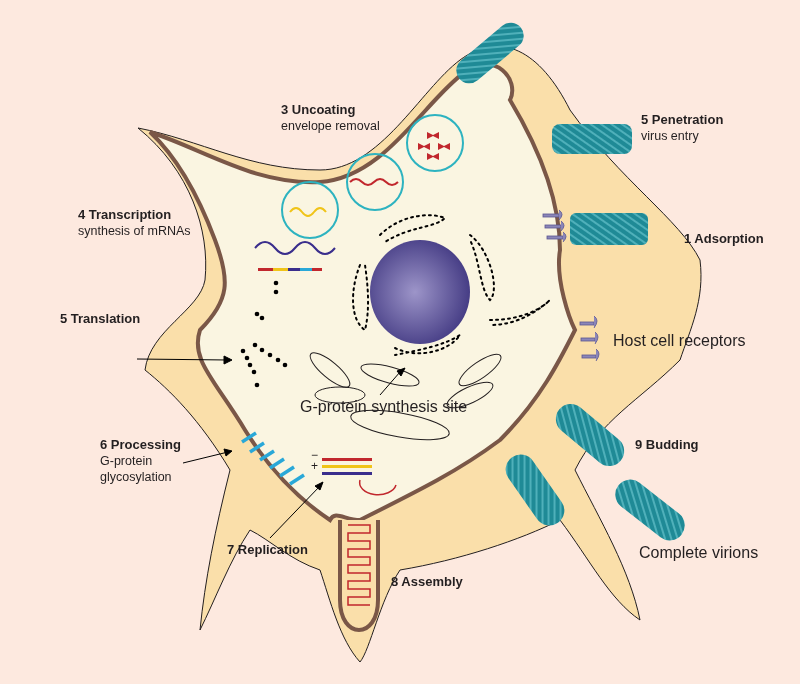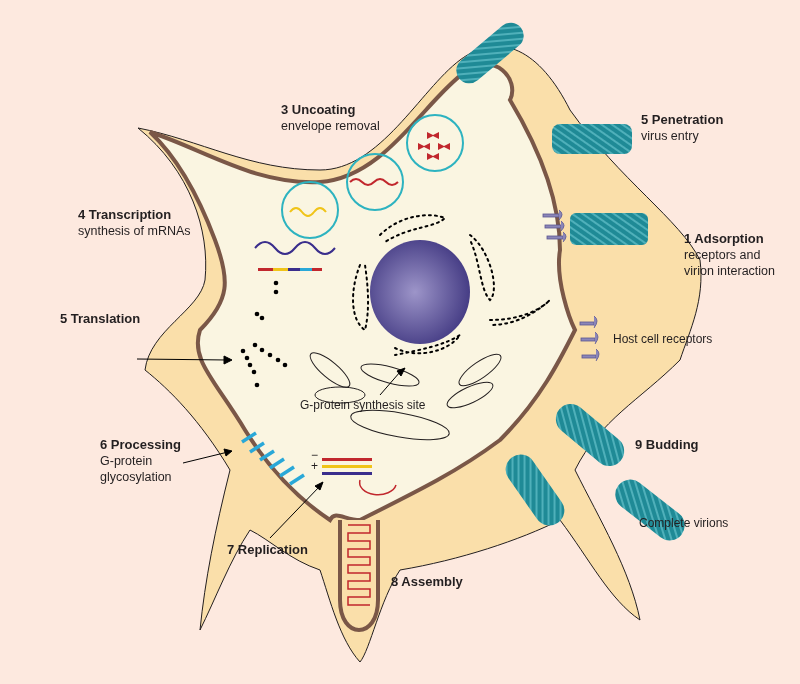--- a/index.html
+++ b/index.html
@@ -2,21 +2,21 @@
 <html><head>
   <meta charset="utf-8">
   <style>
     html, body { margin: 0; padding: 0; }
     body { width: 800px; height: 684px; background: #fde9df; overflow: hidden; font-family: "Liberation Sans", sans-serif; }
     #stage { position: relative; width: 800px; height: 684px; }
     svg { position: absolute; left: 0; top: 0; }
     .lbl { position: absolute; font-size: 12.5px; line-height: 16px; color: #231f20; }
     .lbl .t { font-weight: bold; display: block; font-size: 13px; }
     .lbl .d { display: block; white-space: pre-line; }
-    .plain { position: absolute; font-size: 12px; color: #231f20; }
+    .plain { position: absolute; font-size: 16px; color: #231f20; }
   </style>
 </head>
 <body>
 
 <div id="stage">
 <svg width="800" height="684" viewBox="0 0 800 684">
   <defs>
     <radialGradient id="nucGrad" cx="0.45" cy="0.5" r="0.6">
       <stop offset="0" stop-color="#9d95c9"></stop>
       <stop offset="1" stop-color="#3e357f"></stop>
@@ -139,22 +139,20 @@
         <path d="M232,451 l-8,-2 l2,7z"></path>
     <line x1="270" y1="538" x2="320" y2="486"></line>
         <path d="M323,482 l-8,4 l5,4z"></path>
     <line x1="400" y1="372" x2="380" y2="395"></line>
         <path d="M405,368 l-8,3 l4,5z"></path>
   </g>
 </svg>
 
 <div class="lbl" style="left:668px;top:231px;margin-left:16px;">
   <span class="t">1 Adsorption</span>
-  <span class="d">receptors and
-virion interaction</span>
 </div>
 <div class="lbl" style="left:641px;top:112px;">
   <span class="t">5 Penetration</span>
   <span class="d">virus entry</span>
 </div>
 <div class="lbl" style="left:249px;top:102px;margin-left:32px;">
   <span class="t">3 Uncoating</span>
   <span class="d">envelope removal</span>
 </div>
 <div class="lbl" style="left:78px;top:207px;">
@@ -174,16 +172,16 @@
 </div>
 <div class="lbl" style="left:391px;top:574px;">
   <span class="t">8 Assembly</span>
 </div>
 <div class="lbl" style="left:635px;top:437px;">
   <span class="t">9 Budding</span>
 </div>
 
 <div class="plain" style="left:613px;top:332px;">Host cell receptors</div>
 <div class="plain" style="left:300px;top:398px;">G-protein synthesis site</div>
-<div class="plain" style="left:639px;top:516px;">Complete virions</div>
+<div class="plain" style="left:639px;top:544px;">Complete virions</div>
 <div class="plain" style="left:311px;top:448px;font-size:12px;">−</div>
 <div class="plain" style="left:311px;top:459px;font-size:12px;">+</div>
 </div>
 
 </body></html>

